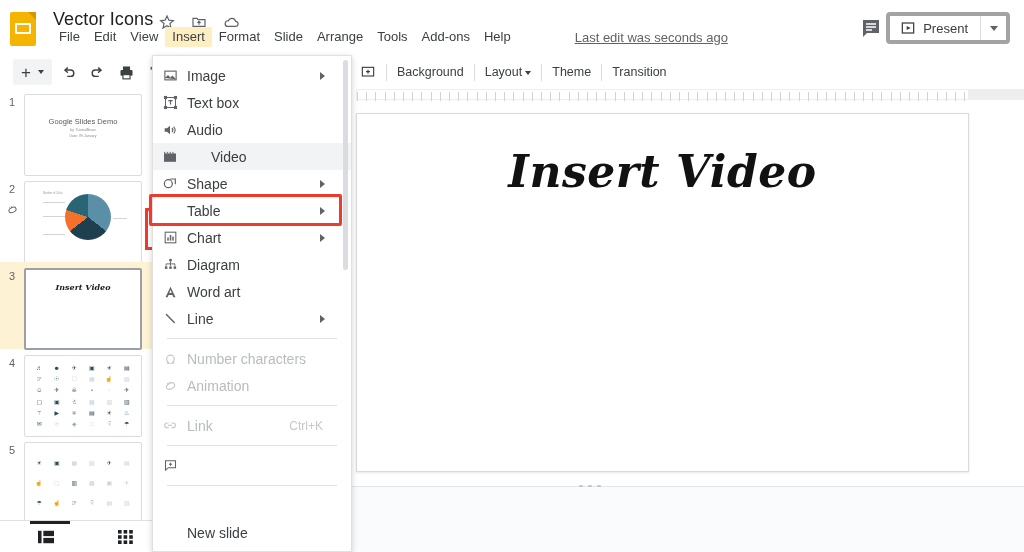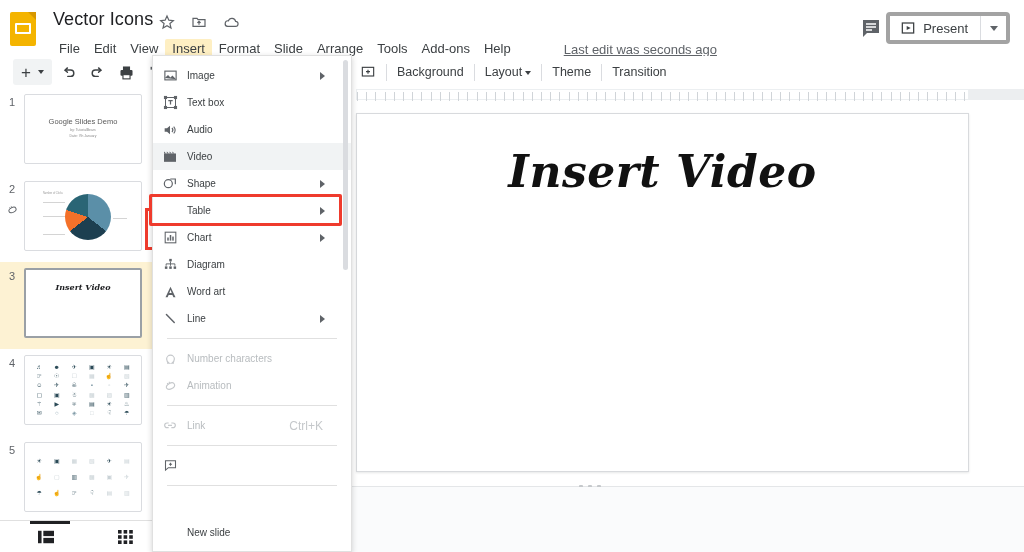--- a/index.html
+++ b/index.html
@@ -33,28 +33,28 @@
   .doc-title {
     position: absolute; left: 53px; top: 9px;
     font-size: 18px; color: #202124; letter-spacing: .1px;
     white-space: nowrap;
   }
   .title-icons { position: absolute; left: 158px; top: 13px; display: flex; gap: 14px; align-items: center; }
   .ti { width: 18px; height: 18px; color: #5f6368; display: flex; align-items: center; justify-content: center; cursor: pointer; }
   .ti svg { display: block; }
 
   
-  .menubar { position: absolute; left: 52px; top: 39px; display: flex; align-items: center; height: 20px; }
+  .menubar { position: absolute; left: 52px; top: 27px; display: flex; align-items: center; height: 20px; }
   .menu-item {
     font-size: 13px; color: #3c4043; padding: 2px 7px; cursor: pointer;
     white-space: nowrap; line-height: 16px; border-radius: 2px;
   }
   .menu-item.active { background: #feefc3; }
   .lastedit {
-    margin-left: 10px; font-size: 13px; color: #5f6368;
+    margin-left: 21px; font-size: 13px; color: #5f6368;
     text-decoration: underline; cursor: pointer; white-space: nowrap; padding-left: 36px;
   }
 
   
   .comment-btn { position: absolute; right: 141px; top: 16px; width: 24px; height: 24px; cursor: pointer; color: #5f6368; }
   .present-group {
     position: absolute; right: 14px; top: 12px; height: 32px;
     display: flex; align-items: stretch;
     border: 4px solid #a3a3a3; border-radius: 4px; overflow: hidden; background: #fff;
   }
@@ -81,21 +81,21 @@
 
   
   .filmstrip {
     position: absolute; left: 0; top: 88px; width: 155px; bottom: 32px;
     background: #fff; border-right: 1px solid #e0e0e0; overflow: hidden;
   }
   .slide-row { position: relative; height: 87px; display: flex; align-items: flex-start; padding-top: 6px; }
   .slide-row.selected { background: #fdf2d3; }
   .slide-num { width: 24px; text-align: center; font-size: 11px; color: #5f6368; padding-top: 2px; flex: none; }
   .thumb {
-    width: 118px; height: 70px; background: #fff;
+    width: 118px; height: 82px; background: #fff;
     border: 1px solid #dadce0; border-radius: 2px;
     position: relative; overflow: hidden; cursor: pointer;
   }
   .slide-row.selected .thumb { border: 2px solid #9aa0a6; }
   .anim-badge { position: absolute; left: 6px; top: 28px; color: #5f6368; }
 
   
   .t1-title { position: absolute; left: 0; right: 0; top: 22px; text-align: center; font-size: 7.5px; color: #5a5a5a; }
   .t1-sub { position: absolute; left: 0; right: 0; top: 33px; text-align: center; font-size: 3.4px; color: #8a8a8a; line-height: 5px; }
   
@@ -144,25 +144,25 @@
   .drag-dots i { width: 4px; height: 4px; background: #c5c8cb; border-radius: 1px; display: block; }
 
   
   .insert-menu {
     position: absolute; left: 152px; top: 55px; width: 200px; height: 497px;
     background: #fff; border: 1px solid #e0e0e0;
     box-shadow: 0 2px 6px rgba(0,0,0,.18); z-index: 40;
     padding: 6px 0 0 0;
   }
   .mi { position: relative; height: 27px; display: flex; align-items: center; cursor: pointer; }
-  .mi.hl { background: #f1f3f4; }
+  .mi.hl { background: #f1f3f4; gap: 24px; }
   .mi.disabled { cursor: default; }
   .mi-icon { width: 34px; display: flex; align-items: center; justify-content: center; color: #5f6368; flex: none; }
   .mi.disabled .mi-icon { color: #c5c8cb; }
-  .mi-label { font-size: 10px; color: #3c4043; flex: 1; }
+  .mi-label { font-size: 14px; color: #3c4043; flex: 1; }
   .mi.disabled .mi-label { color: #b8bcbf; }
   .mi-accel { font-size: 12px; color: #7a7f85; padding-right: 28px; }
   .mi.disabled .mi-accel { color: #c5c8cb; }
   .mi-arrow { position: absolute; right: 26px; width: 0; height: 0;
     border-top: 4px solid transparent; border-bottom: 4px solid transparent; border-left: 5px solid #5f6368; }
   .mi-sep { height: 1px; background: #e0e0e0; margin: 6px 14px; }
   .menu-scroll { position: absolute; right: 3px; top: 4px; width: 5px; height: 210px; background: #dadce0; border-radius: 3px; }
 
   .red-box {
     position: absolute; left: -4px; top: 138px; width: 193px; height: 32px;

